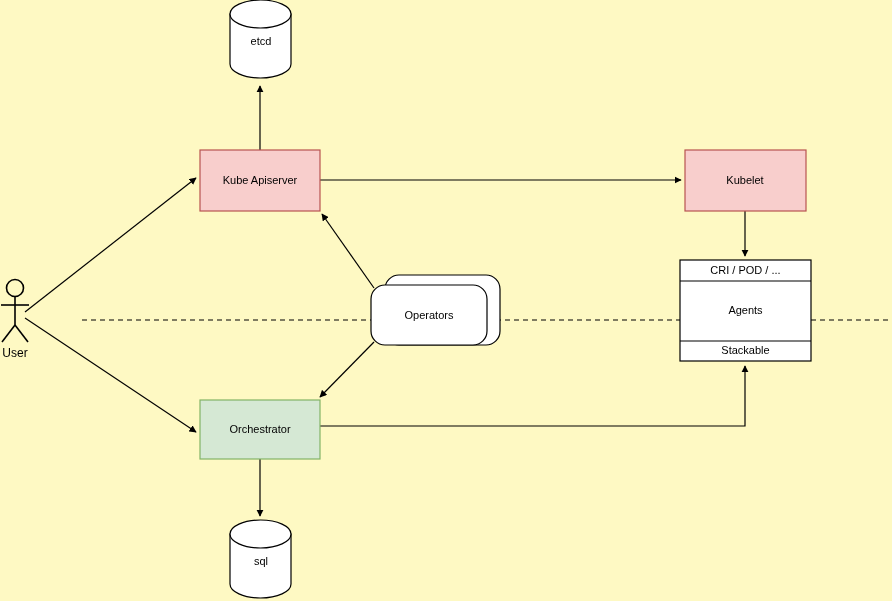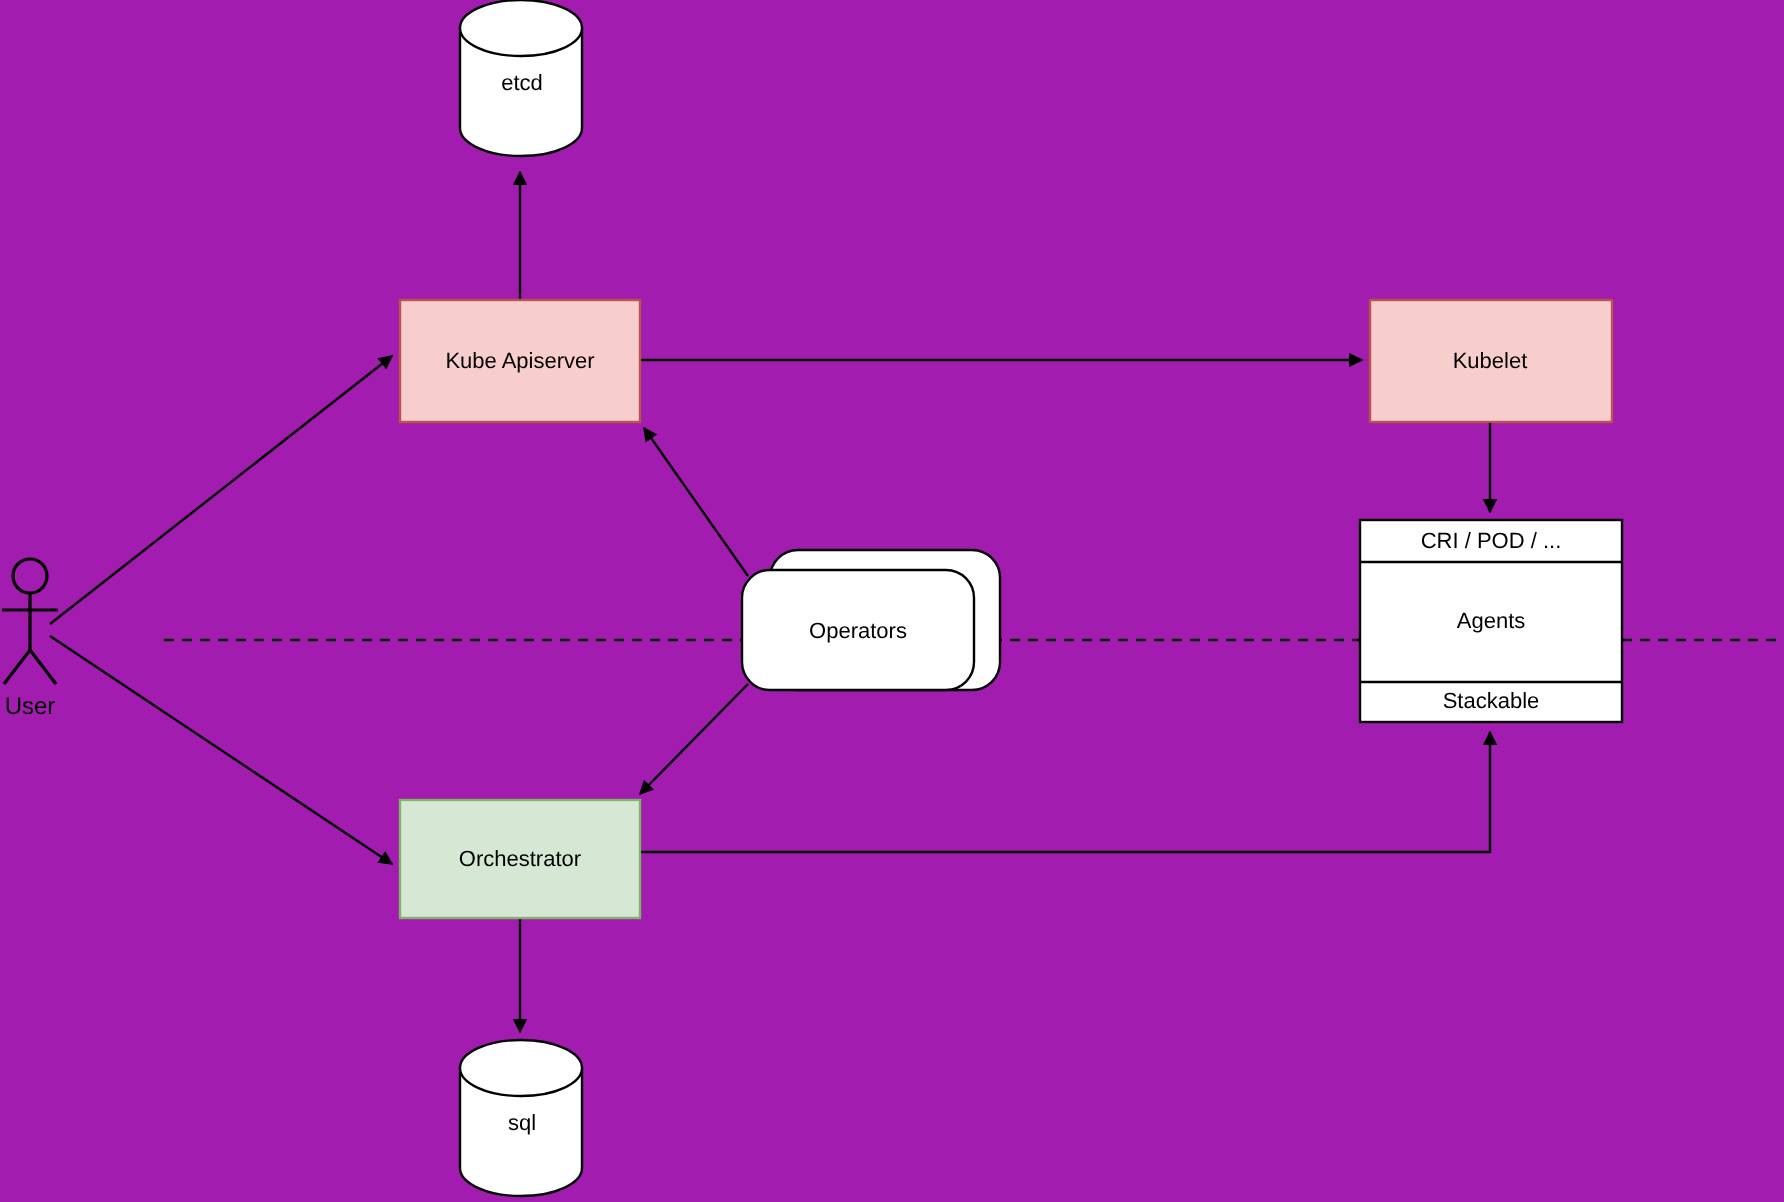--- a/index.html
+++ b/index.html
@@ -7,21 +7,21 @@
     padding: 0;
     background: #ffffff;
   }
   body {
     font-family: "Liberation Sans", sans-serif;
   }
   #canvas {
     position: relative;
     width: 892px;
     height: 601px;
-    background: #a21caf;
+    background: #fef9c3;
     overflow: hidden;
     text-decoration: underline;
   }
   #diagram-svg {
     position: absolute;
     top: 0;
     left: 0;
     width: 892px;
     height: 601px;
   }

